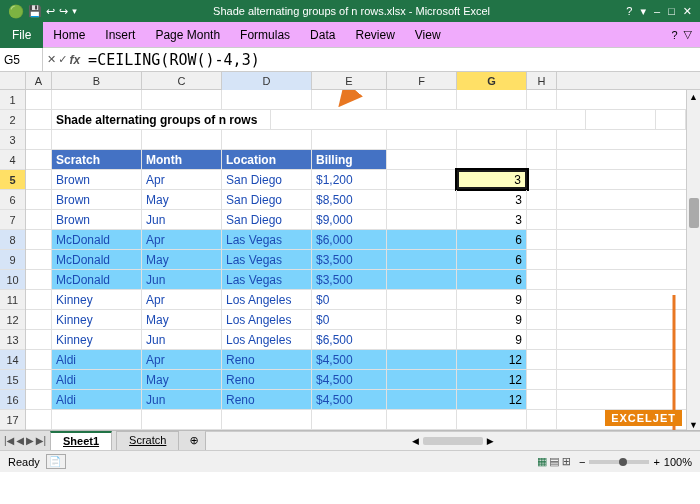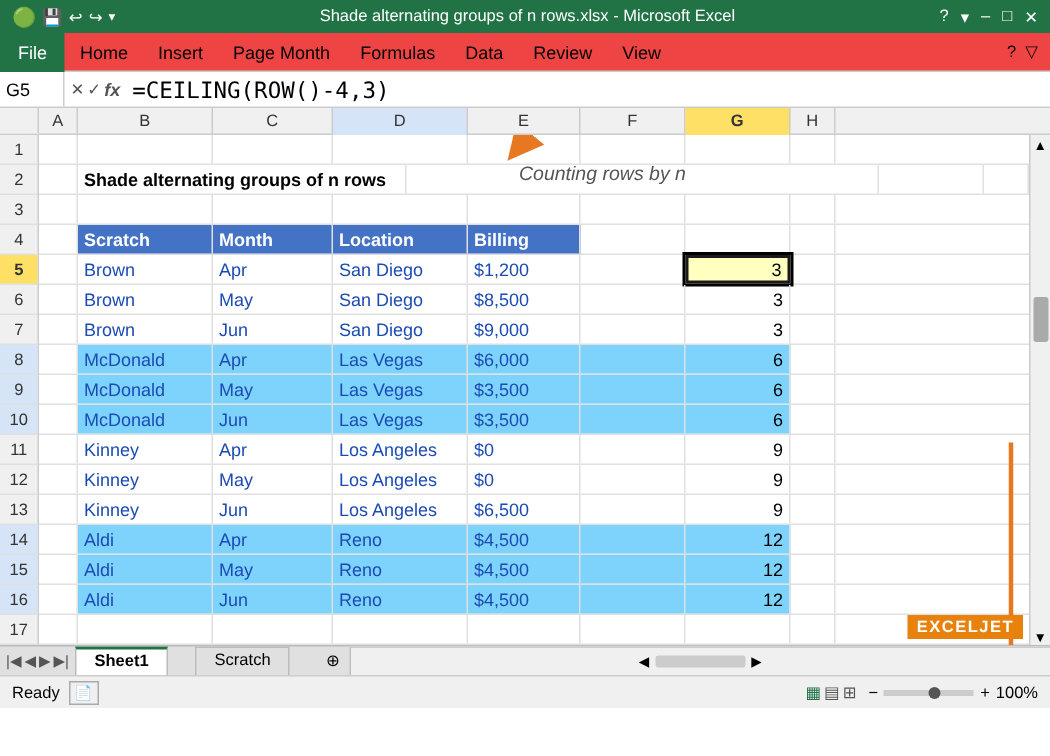--- a/index.html
+++ b/index.html
@@ -16,21 +16,21 @@
       padding: 0 8px;
       font-size: 11px;
     }
     .title-bar-left { display: flex; align-items: center; gap: 4px; }
     .title-bar-center { flex: 1; text-align: center; }
     .title-bar-right { display: flex; gap: 8px; }
     .title-btn { color: white; font-size: 11px; cursor: pointer; }
 
     
     .menu-bar {
-      background: #ef4444;
+      background: #f0abfc;
       border-bottom: 1px solid #ccc;
       display: flex;
       align-items: center;
       height: 26px;
     }
     .file-btn {
       background: #217346;
       color: white;
       padding: 4px 12px;
       font-size: 12px;
@@ -179,21 +179,22 @@
     }
     .status-left { display: flex; align-items: center; gap: 6px; }
     .status-right { display: flex; align-items: center; gap: 8px; }
     .sheet-tab {
       padding: 2px 12px;
       font-size: 11px;
       cursor: pointer;
       border: 1px solid #bbb;
       border-bottom: none;
       background: #e0e0e0;
-      margin-right: 18px;
+      margin-right: 4px;
+      text-decoration: underline;
     }
     .sheet-tab.active {
       background: #fff;
       border-top: 2px solid #217346;
       font-weight: bold;
     }
     .tab-nav { display: flex; align-items: center; gap: 2px; padding: 2px 4px; }
     .tab-nav-btn { font-size: 10px; cursor: pointer; color: #555; }
 
     
@@ -535,21 +536,20 @@
           <div class="cell col-a"></div>
           <div class="cell col-b"></div>
           <div class="cell col-c"></div>
           <div class="cell col-d"></div>
           <div class="cell col-e"></div>
           <div class="cell col-f"></div>
           <div class="cell col-g"></div>
           <div class="cell col-h"></div>
         </div>
 
-        <div class="annotation-text" style="top: 18px; left: 320px;">Counting rows by n</div>
 
         <svg class="orange-arrow-svg" style="position:absolute; top:-62px; left:230px; width:160px; height:90px;" viewBox="0 0 160 90">
           <defs>
             <marker id="arrowhead" markerWidth="8" markerHeight="8" refX="4" refY="4" orient="auto">
               <path d="M0,0 L8,4 L0,8 Z" fill="#e87722"></path>
             </marker>
           </defs>
           <path d="M 120,5 Q 140,10 90,70" stroke="#e87722" stroke-width="3" fill="none" marker-end="url(#arrowhead)"></path>
         </svg>
 

